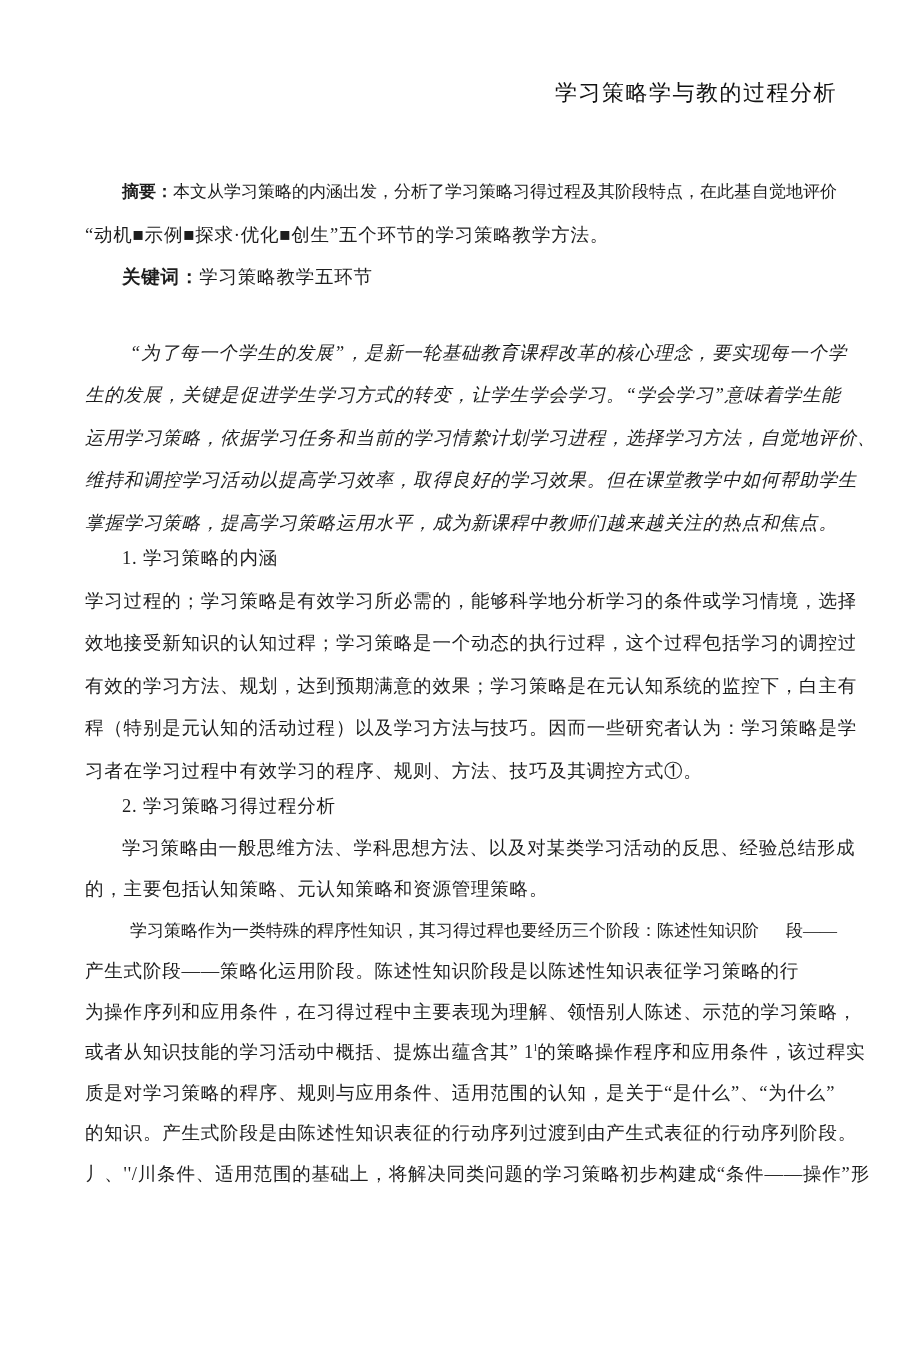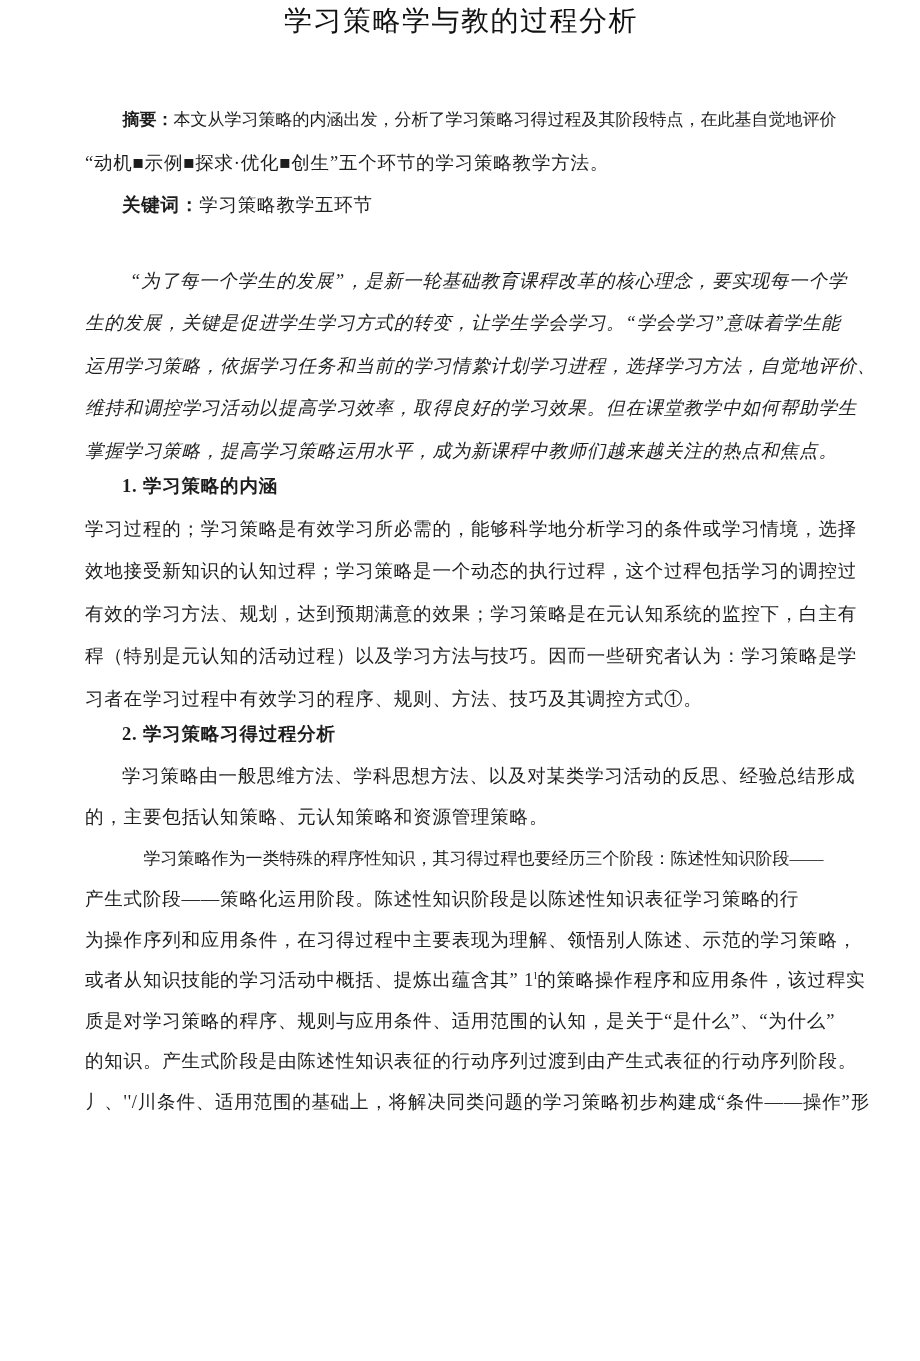--- a/index.html
+++ b/index.html
@@ -9,42 +9,43 @@
     background:#ffffff;
     color:#1d1d1d;
     font-family:"Liberation Serif","DejaVu Serif",serif;
     font-size:18.5px;
     letter-spacing:0.8px;
     overflow:hidden;
     box-sizing:border-box;
     padding-left:85px;padding-right:83px;
   }
   .title{
-    font-size:28px;
+    margin-top:72px;
+    font-size:22px;
     line-height:42px;
     letter-spacing:1.5px;
-    text-align:center;
+    text-align:right;
     color:#111;
   }
   .block{margin:0;}
   .line{line-height:42.5px;white-space:nowrap;}
   .abstract{margin-top:57px;}
   .intro{margin-top:33px;font-style:italic;}
   .para1 .line{line-height:41.5px;}
   .para2 .line{line-height:40.5px;}
   .heading{
-    font-weight:bold;
+    font-weight:normal;
     line-height:42.5px;
     text-indent:37px;
     margin-top:-7px;
     white-space:nowrap;
   }
   .t37{text-indent:37px;}
   .t45{text-indent:45px;}
-  .flexline{display:flex;justify-content:center;}
+  .flexline{display:flex;justify-content:space-between;}
   .fs17{font-size:17px;letter-spacing:0;}
   .pl37{padding-left:37px;}
   .pl45{padding-left:45px;}
   .bold{font-weight:bold;}
   sup{font-size:11px;letter-spacing:0;line-height:0;vertical-align:super;}
 </style>
 </head>
 <body>
 
 <div class="page">

